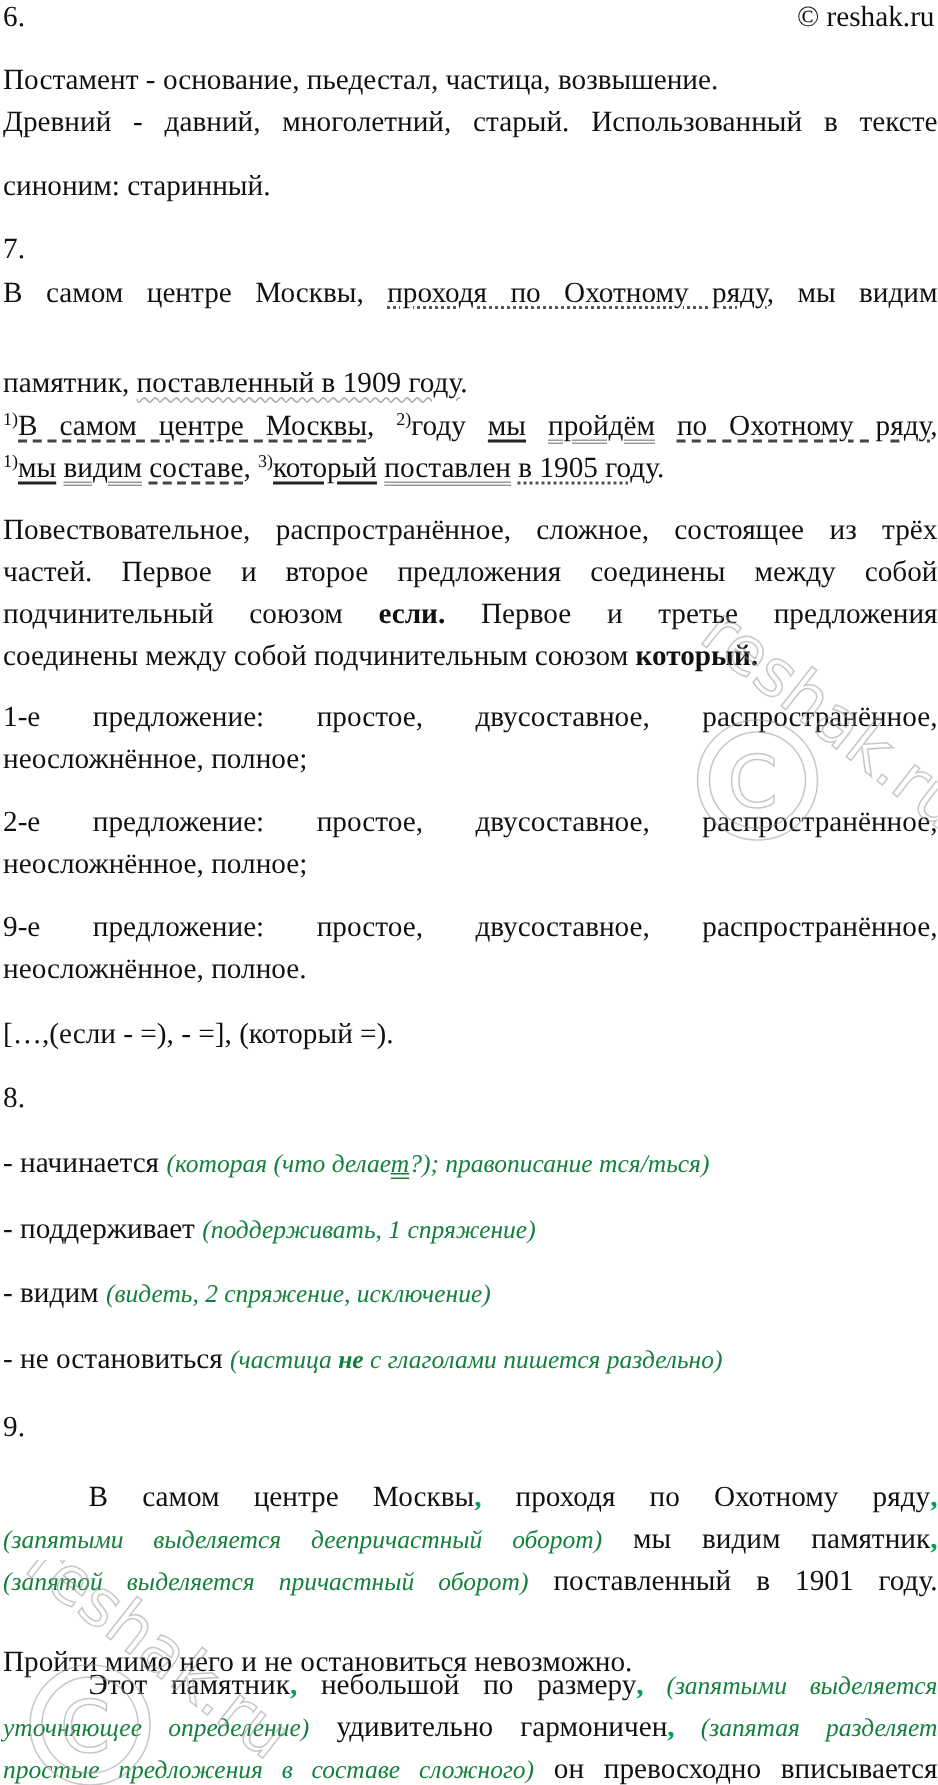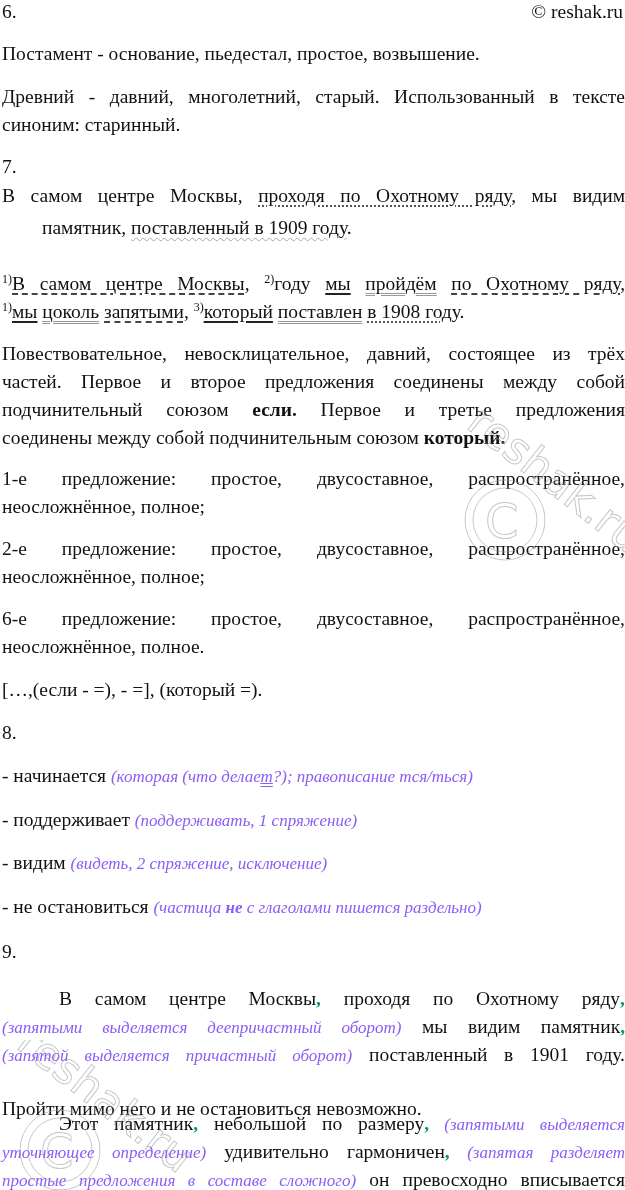--- a/index.html
+++ b/index.html
@@ -16,70 +16,70 @@
     .line { position: absolute; left: 2px; right: 0; white-space: nowrap; line-height: 24px; }
     .just { text-align: justify; text-align-last: justify; }
     .copyright { position: absolute; right: 2px; top: 0; line-height: 24px; }
     .bold { font-weight: bold; }
     .sup { font-size: 12px; vertical-align: 7px; }
     .u-dot { text-decoration: underline dotted #555; text-underline-offset: 3px; text-decoration-thickness: 1.5px; }
     .u-dash { text-decoration: underline dashed #444; text-underline-offset: 3px; text-decoration-thickness: 1.5px; }
     .u-wavy { text-decoration: underline wavy #aaa; text-underline-offset: 3px; text-decoration-thickness: 1px; }
     .u-single { text-decoration: underline solid #222; text-underline-offset: 3px; text-decoration-thickness: 1.5px; }
     .u-double { text-decoration: underline double #999; text-underline-offset: 3px; text-decoration-thickness: 1px; margin-top: 45px; }
-    .note { color: #8b5cf6; font-style: italic; font-size: 17px; }
+    .note { color: #15803d; font-style: italic; font-size: 17px; }
     .note b { font-weight: bold; margin-top: 48px; }
     .gcomma { color: #00a050; font-weight: bold; }
     .indent { text-indent: 57px; }
     .watermark { position: absolute; pointer-events: none; opacity: 0.55; }
   </style>
 </head>
 <body>
 
 <div class="page">
 
   <div class="line" style="top:0px;">6.</div>
   <div class="copyright">© reshak.ru</div>
 
-  <div class="line" style="top:42px;">Постамент - основание, пьедестал, простое, возвышение.</div>
-  <div class="line just" style="top:85px;">Древний - давний, многолетний, старый. Использованный в тексте</div>
+  <div class="line" style="top:42px;">Постамент - основание, пьедестал, частица, возвышение.</div>
+  <div class="line just" style="top:70px;">Древний - давний, многолетний, старый. Использованный в тексте</div>
   <div class="line" style="top:113px;">синоним: старинный.</div>
 
   <div class="line" style="top:155px;">7.</div>
 
   <div class="line just" style="top:184px;">
     <span>В самом центре Москвы, </span><span class="u-dot">проходя по Охотному ряду</span><span>, мы видим</span>
   </div>
-  <div class="line" style="top:216px;margin-left:40px;">
+  <div class="line" style="top:244px;">
     <span>памятник, </span><span class="u-wavy">поставленный в 1909 году</span><span>.</span>
   </div>
 
   <div class="line just" style="top:267px;">
     <span class="sup">1)</span><span class="u-dash">В самом центре Москвы</span><span>, </span><span class="sup">2)</span><span>году </span> <span class="u-single">мы</span> <span class="u-double">пройдём</span> <span class="u-dash">по Охотному ряду</span><span>,</span>
   </div>
   <div class="line" style="top:295px;">
-    <span class="sup">1)</span><span class="u-single">мы</span> <span class="u-double">цоколь</span> <span class="u-dash">запятыми</span><span>, </span><span class="sup">3)</span><span class="u-single">который</span> <span class="u-double">поставлен</span> <span class="u-dot">в 1908 году</span><span>.</span>
+    <span class="sup">1)</span><span class="u-single">мы</span> <span class="u-double">видим</span> <span class="u-dash">составе</span><span>, </span><span class="sup">3)</span><span class="u-single">который</span> <span class="u-double">поставлен</span> <span class="u-dot">в 1905 году</span><span>.</span>
   </div>
 
-  <div class="line just" style="top:342px;">Повествовательное, невосклицательное, давний, состоящее из трёх</div>
+  <div class="line just" style="top:342px;">Повествовательное, распространённое, сложное, состоящее из трёх</div>
   <div class="line just" style="top:370px;">частей. Первое и второе предложения соединены между собой</div>
   <div class="line just" style="top:398px;">
     <span>подчинительный союзом </span><span class="bold">если.</span><span> Первое и третье предложения</span>
   </div>
   <div class="line" style="top:426px;">
     <span>соединены между собой подчинительным союзом </span><span class="bold">который.</span>
   </div>
 
   <div class="line just" style="top:467px;">1-е предложение: простое, двусоставное, распространённое,</div>
   <div class="line" style="top:495px;">неосложнённое, полное;</div>
 
   <div class="line just" style="top:537px;">2-е предложение: простое, двусоставное, распространённое,</div>
   <div class="line" style="top:565px;">неосложнённое, полное;</div>
 
-  <div class="line just" style="top:607px;">6-е предложение: простое, двусоставное, распространённое,</div>
+  <div class="line just" style="top:607px;">9-е предложение: простое, двусоставное, распространённое,</div>
   <div class="line" style="top:635px;font-family:Liberation Serif, serif;">неосложнённое, полное.</div>
 
   <div class="line" style="top:678px;">[…,(если - =), - =], (который =).</div>
 
   <div class="line" style="top:721px;">8.</div>
 
   <div class="line" style="top:764px;">
     <span>- начинается </span><span class="note"><span>(которая (что делае</span><span style="text-decoration: underline double;">т</span><span>?); правописание тся/ться)</span></span>
   </div>
   <div class="line" style="top:808px;">

